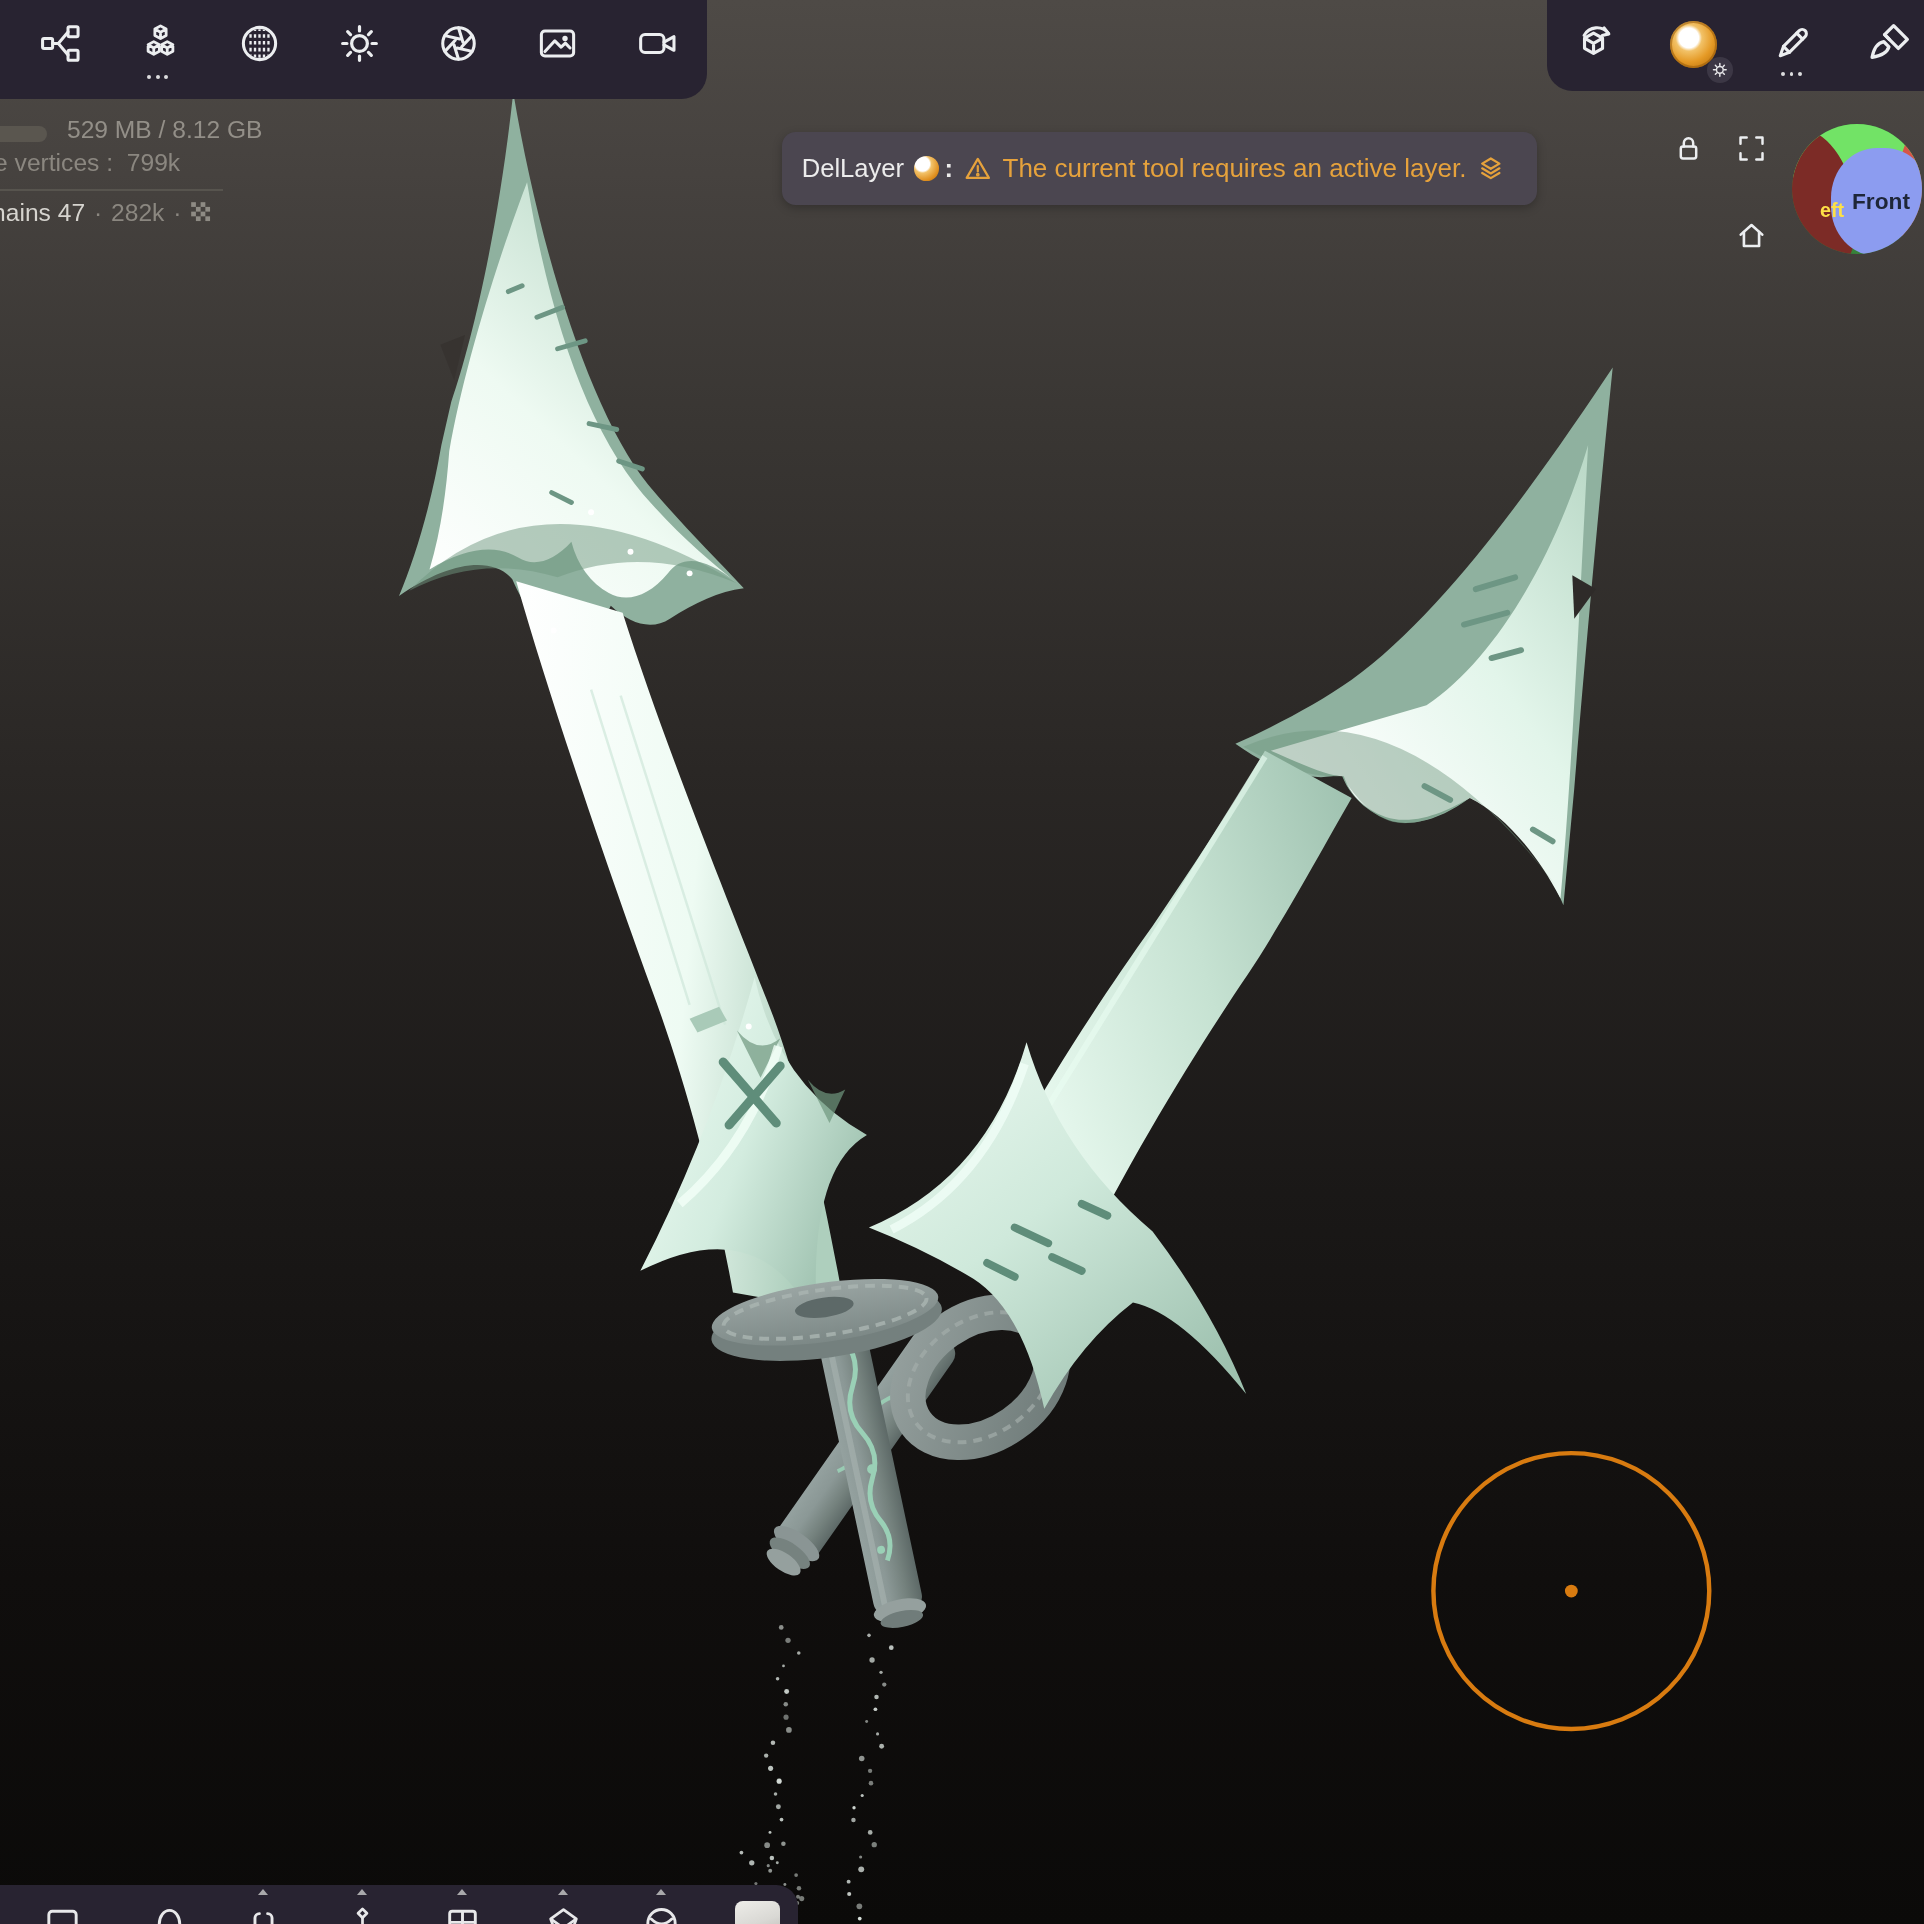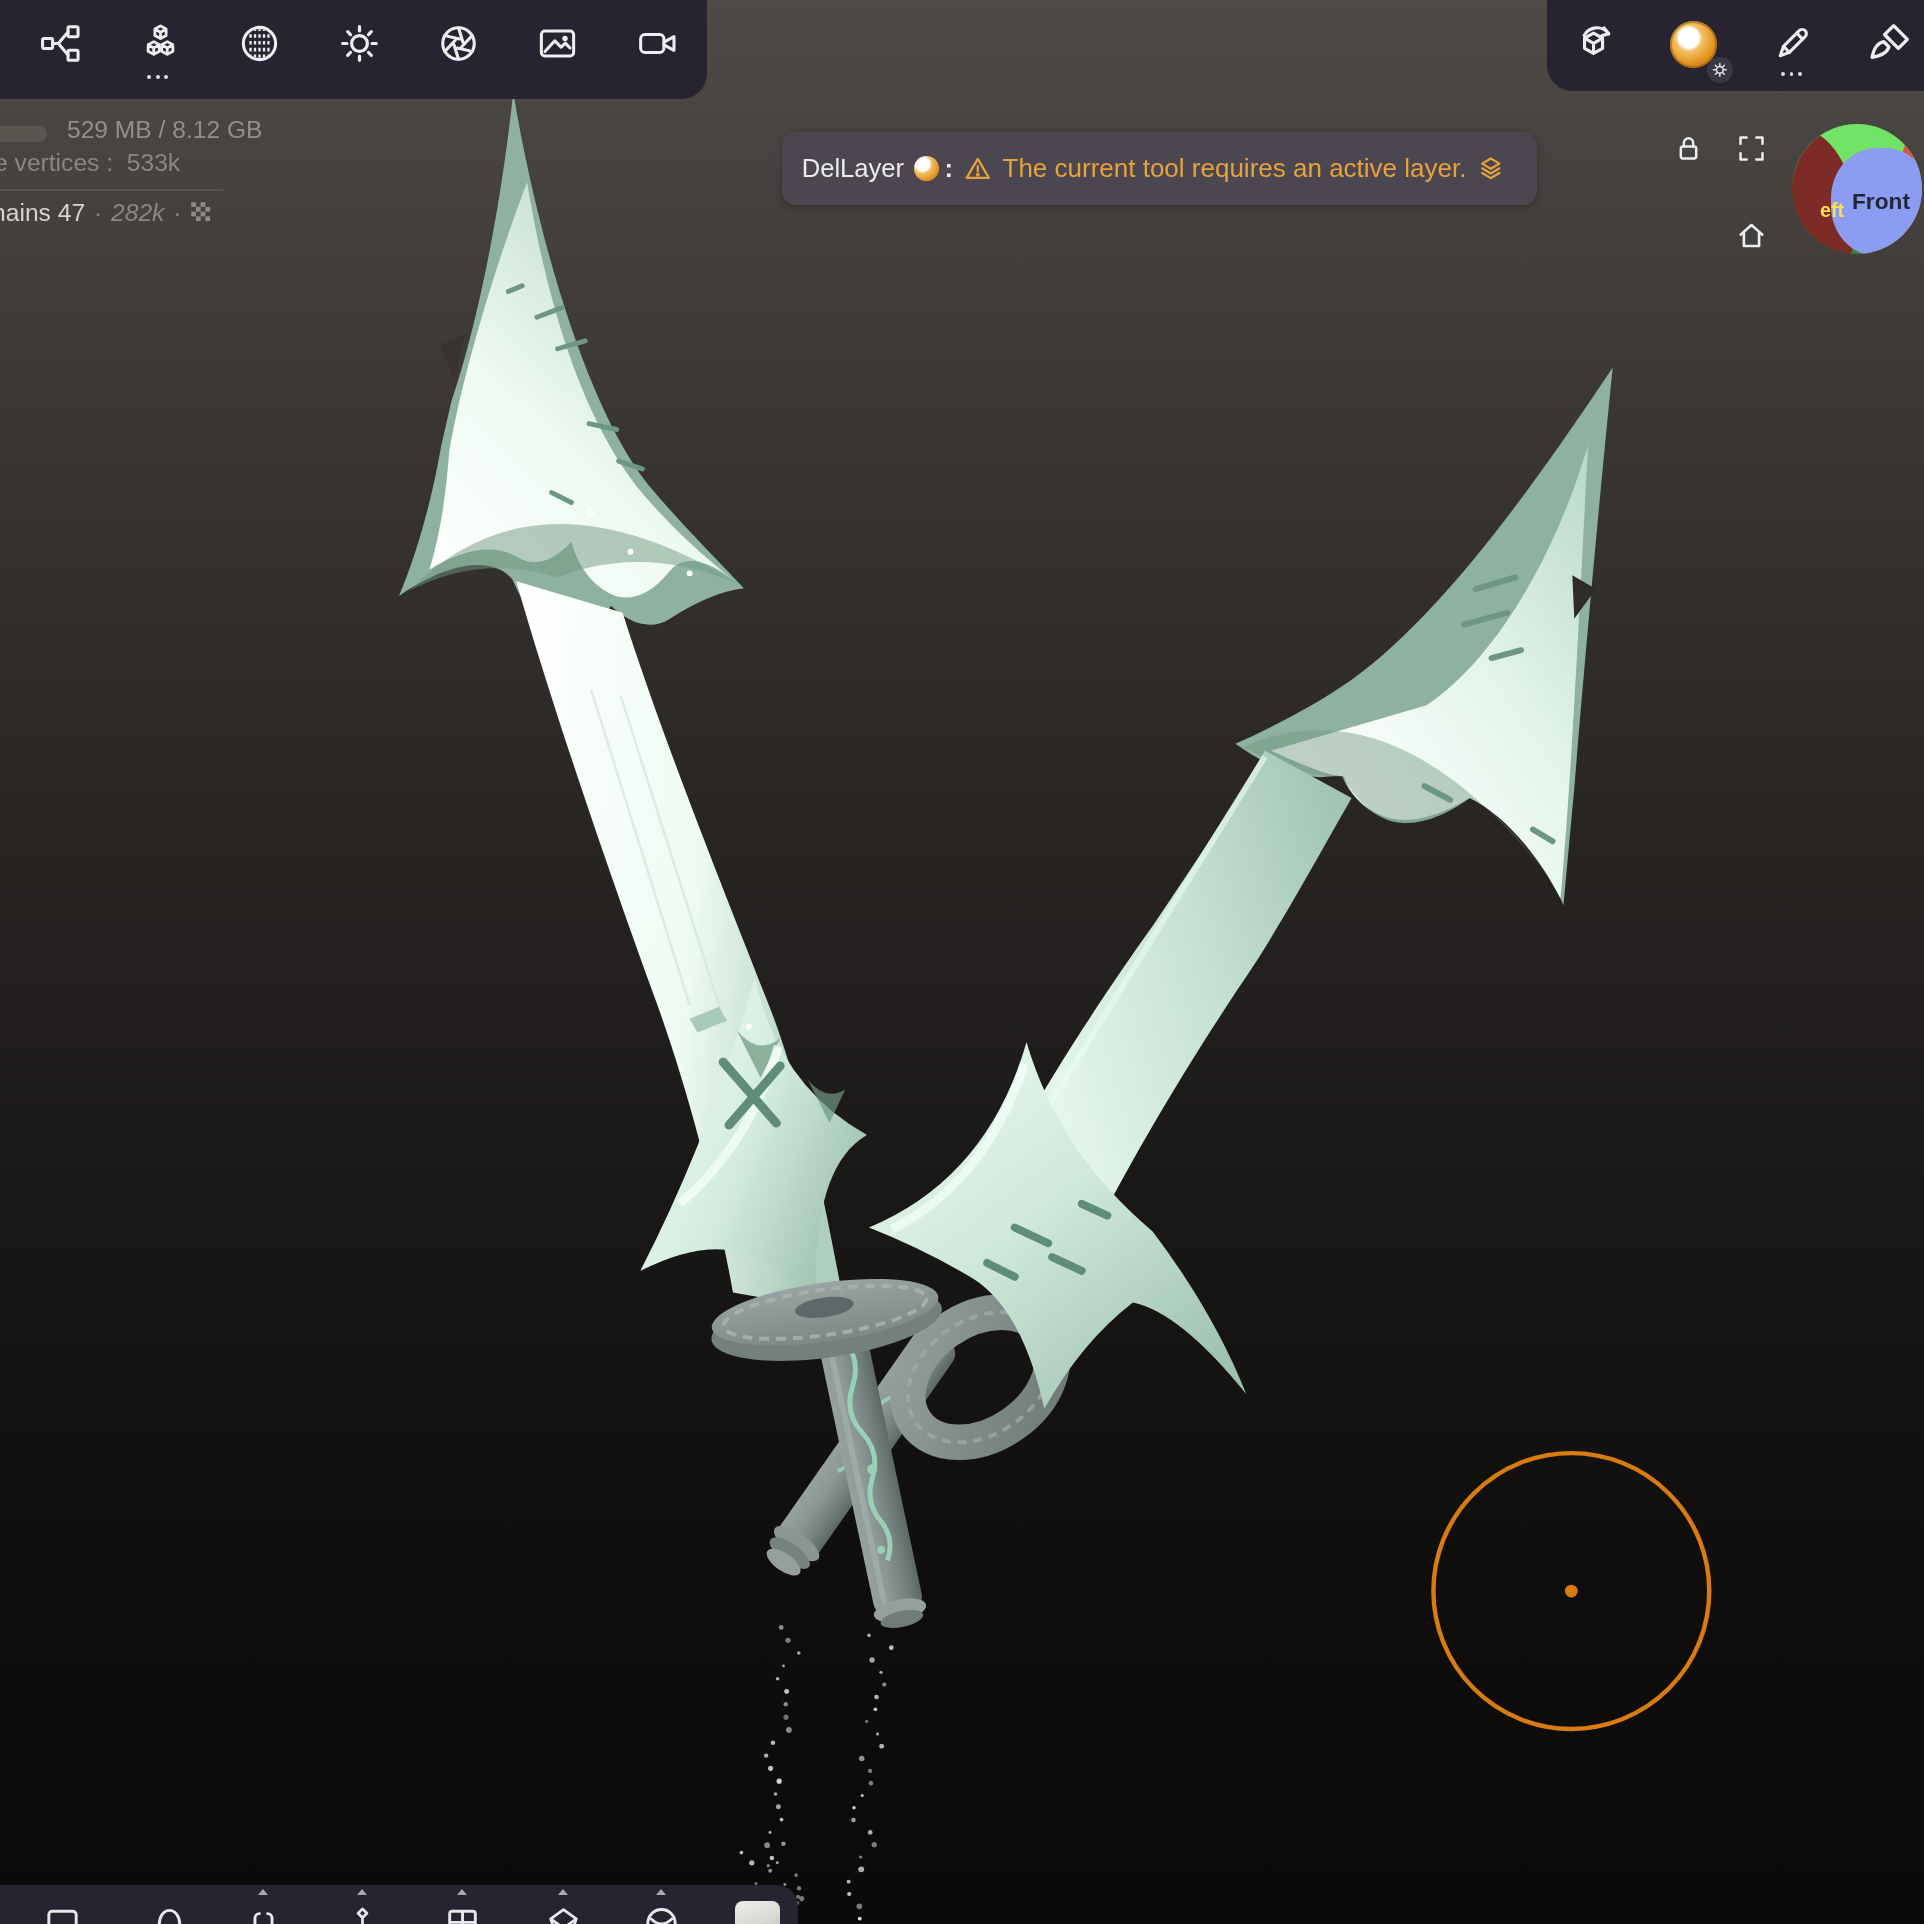--- a/index.html
+++ b/index.html
@@ -19,21 +19,21 @@
   
   .stats{position:absolute;left:0;top:114px;color:#8f8c85;font-size:24.6px;}
   .mem-pill{position:absolute;left:-9.9px;top:11.8px;width:57px;height:15.8px;border-radius:8.9px;background:#5a564f;}
   .mem-text{position:absolute;left:67px;top:2px;color:#938f88;white-space:nowrap;}
   .vert-row{position:absolute;left:-5.9px;top:35px;white-space:nowrap;color:#8b8780;}
   .vert-row .val{margin-left:13.8px;}
   .divider{position:absolute;left:0;top:75px;width:223px;height:2px;background:#57544e;}
   .sel-row{position:absolute;left:-7.9px;top:85px;white-space:nowrap;display:flex;align-items:center;gap:8.9px;}
   .sel-name{color:#d6d4cf;}
   .sel-dot{color:#8b8780;}
-  .sel-count{color:#8b8780;font-style:italic;}
+  .sel-count{color:#8b8780;}
   
   .banner{
     position:absolute;left:782px;top:132px;width:755px;height:73px;border-radius:13.8px;
     background:#4b4650;display:flex;align-items:center;padding:0 19.7px;box-sizing:border-box;gap:9.9px;
     box-shadow:0 3px 9.9px rgba(0,0,0,.25);
   }
   .banner .tool{color:#ececec;font-size:25.6px;font-weight:400;white-space:nowrap;}
   .mini-sphere{width:24.6px;height:24.6px;border-radius:50%;flex:0 0 auto;
     background:radial-gradient(circle at 34% 32%,#ffffff 0 30%,#f3c36a 38%,#e09020 70%,#a96408 100%);}
   .banner .colon{color:#ececec;font-size:25.6px;font-weight:700;margin-left:-3.9px;}
@@ -340,21 +340,21 @@
         <path d="M9,8 L11.4,10.4"></path>
         <path d="M8.6,11.6 q-4.6,0.8 -6,8 q7.4,-1.2 8.6,-5.4 Z"></path>
       </svg>
     </div>
   </div>
 
   <div class="stats">
     <div class="mem-pill"></div>
     <div class="mem-text">529 MB / 8.12 GB</div>
     <div class="vert-row">
-      <span>e vertices :</span><span class="val">533k</span>
+      <span>e vertices :</span><span class="val">799k</span>
     </div>
     <div class="divider"></div>
     <div class="sel-row">
       <span class="sel-name">hains 47</span>
       <span class="sel-dot">·</span>
       <span class="sel-count">282k</span>
       <span class="sel-dot">·</span>
       <svg width="23.6" height="23.6" viewBox="0 0 20 20">
         <g fill="#8e8b84">
           <rect x="1" y="1" width="4" height="4"></rect>

